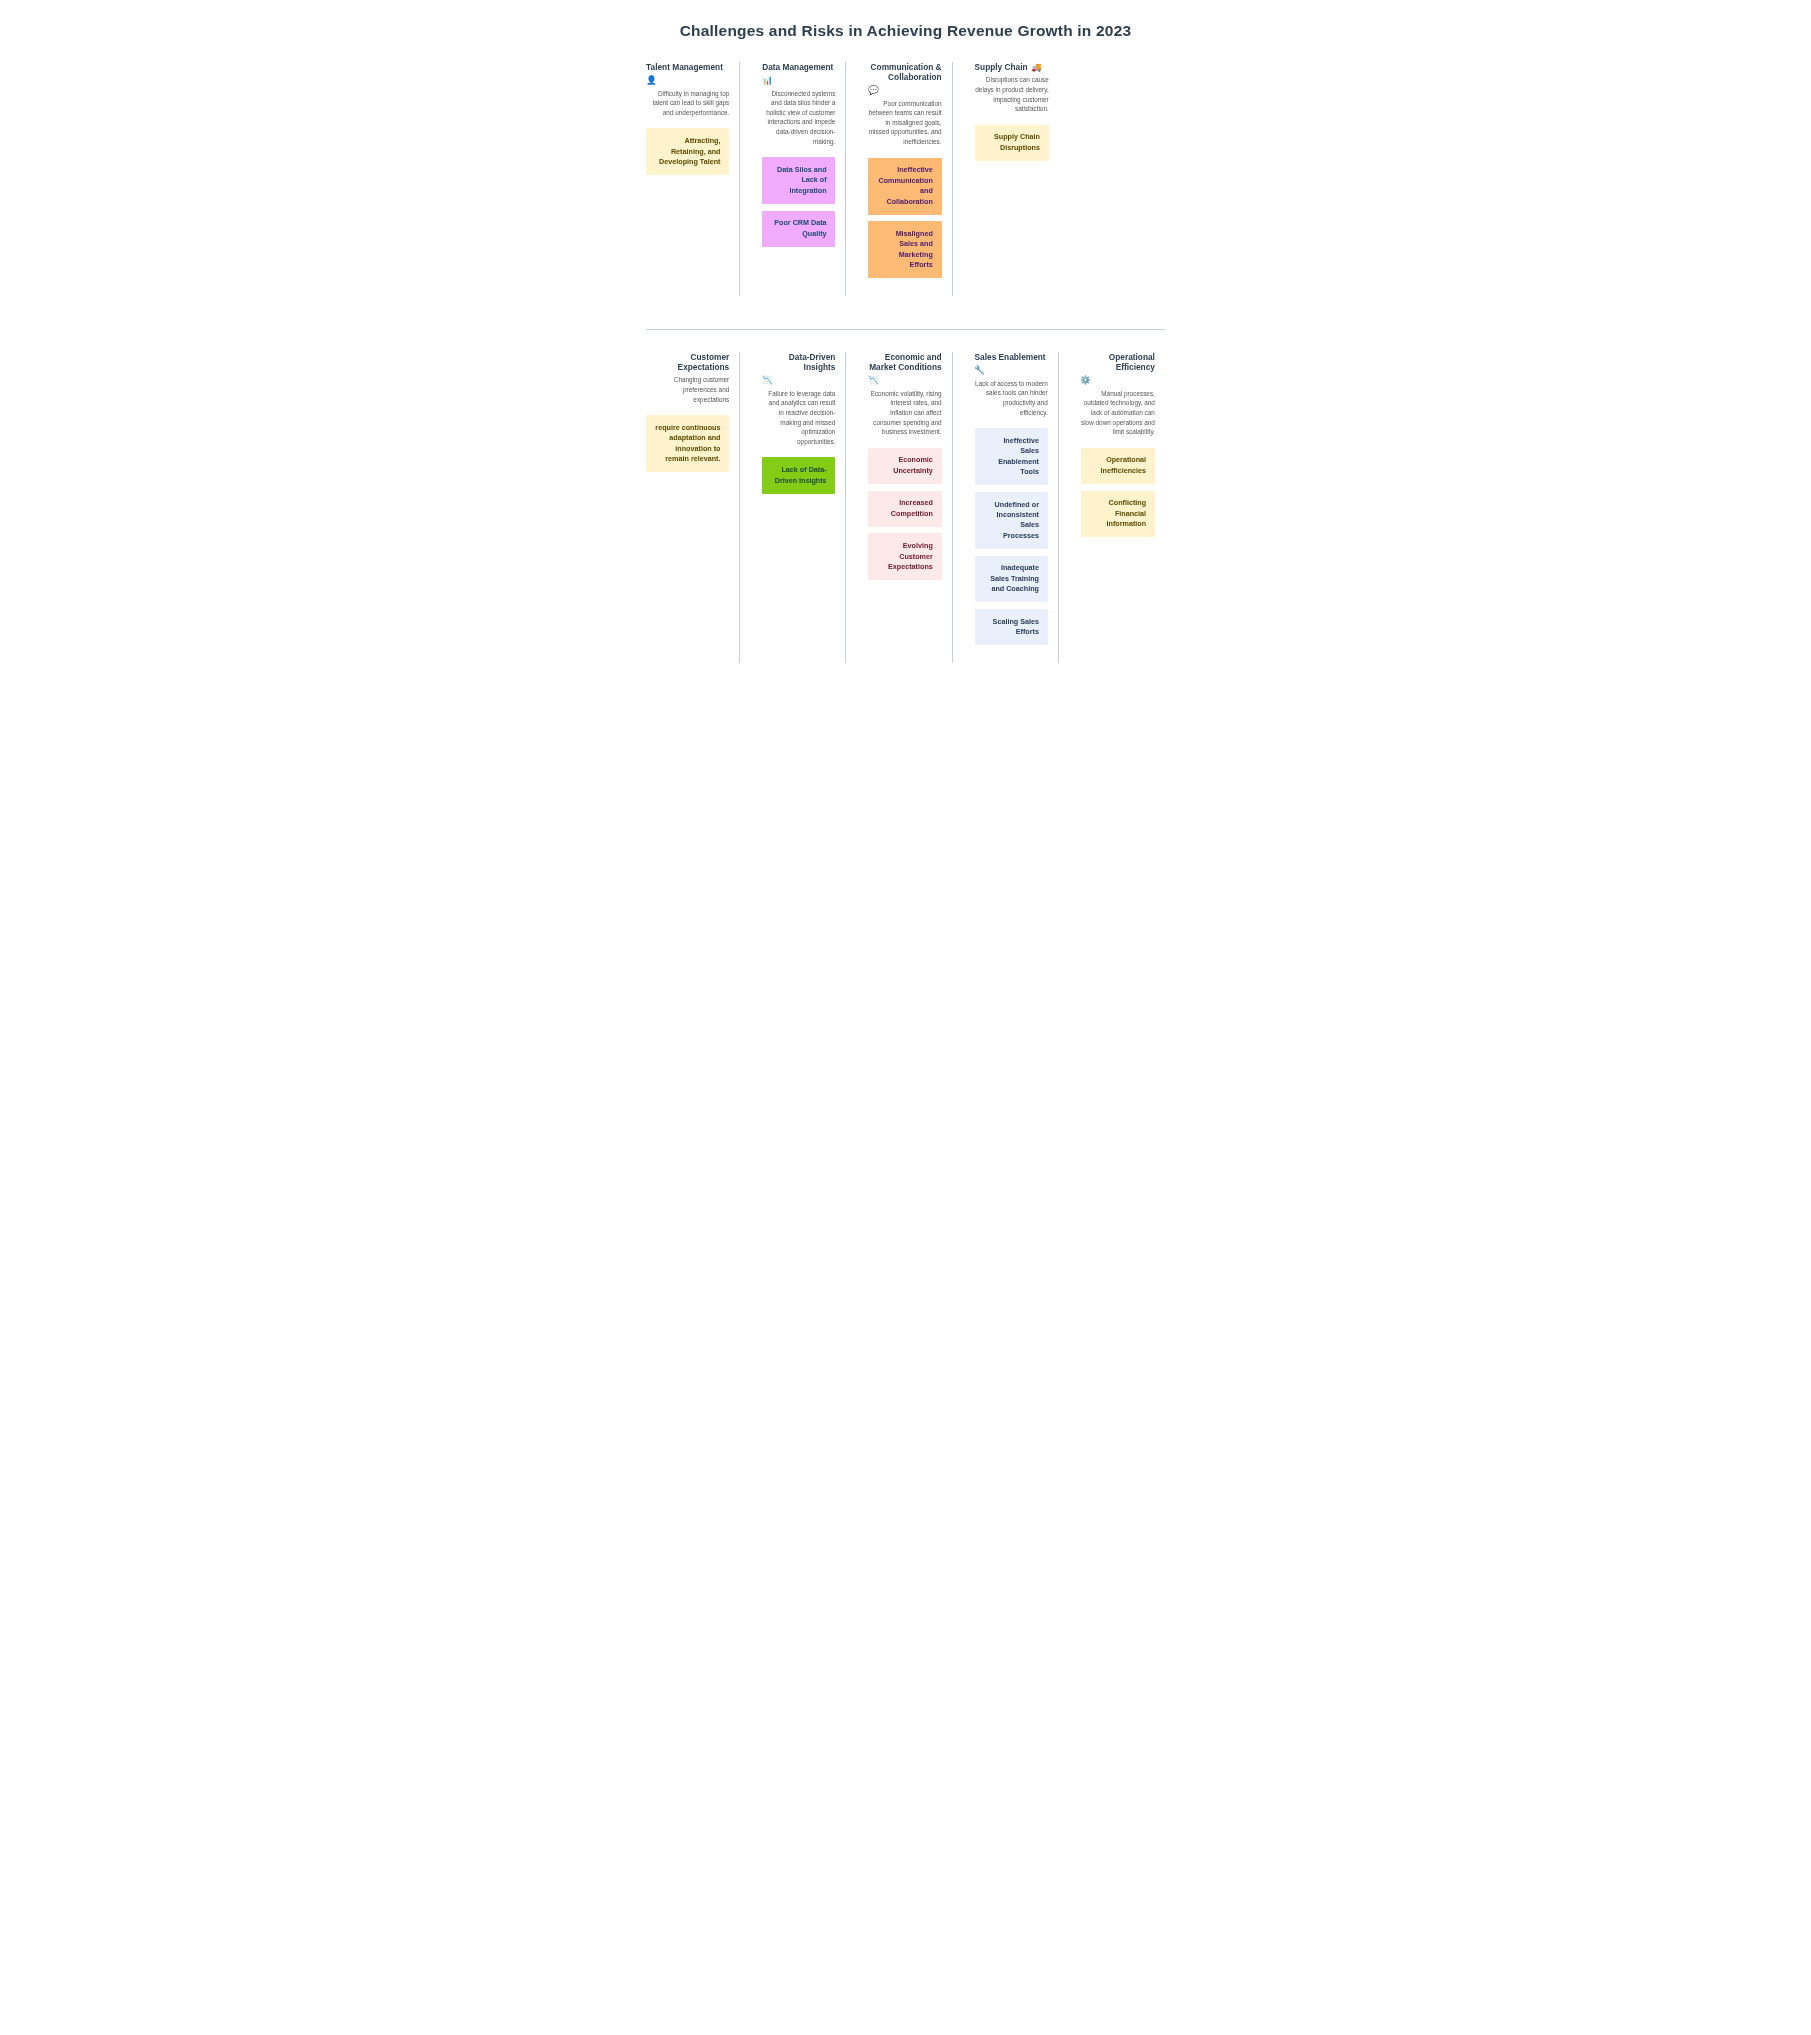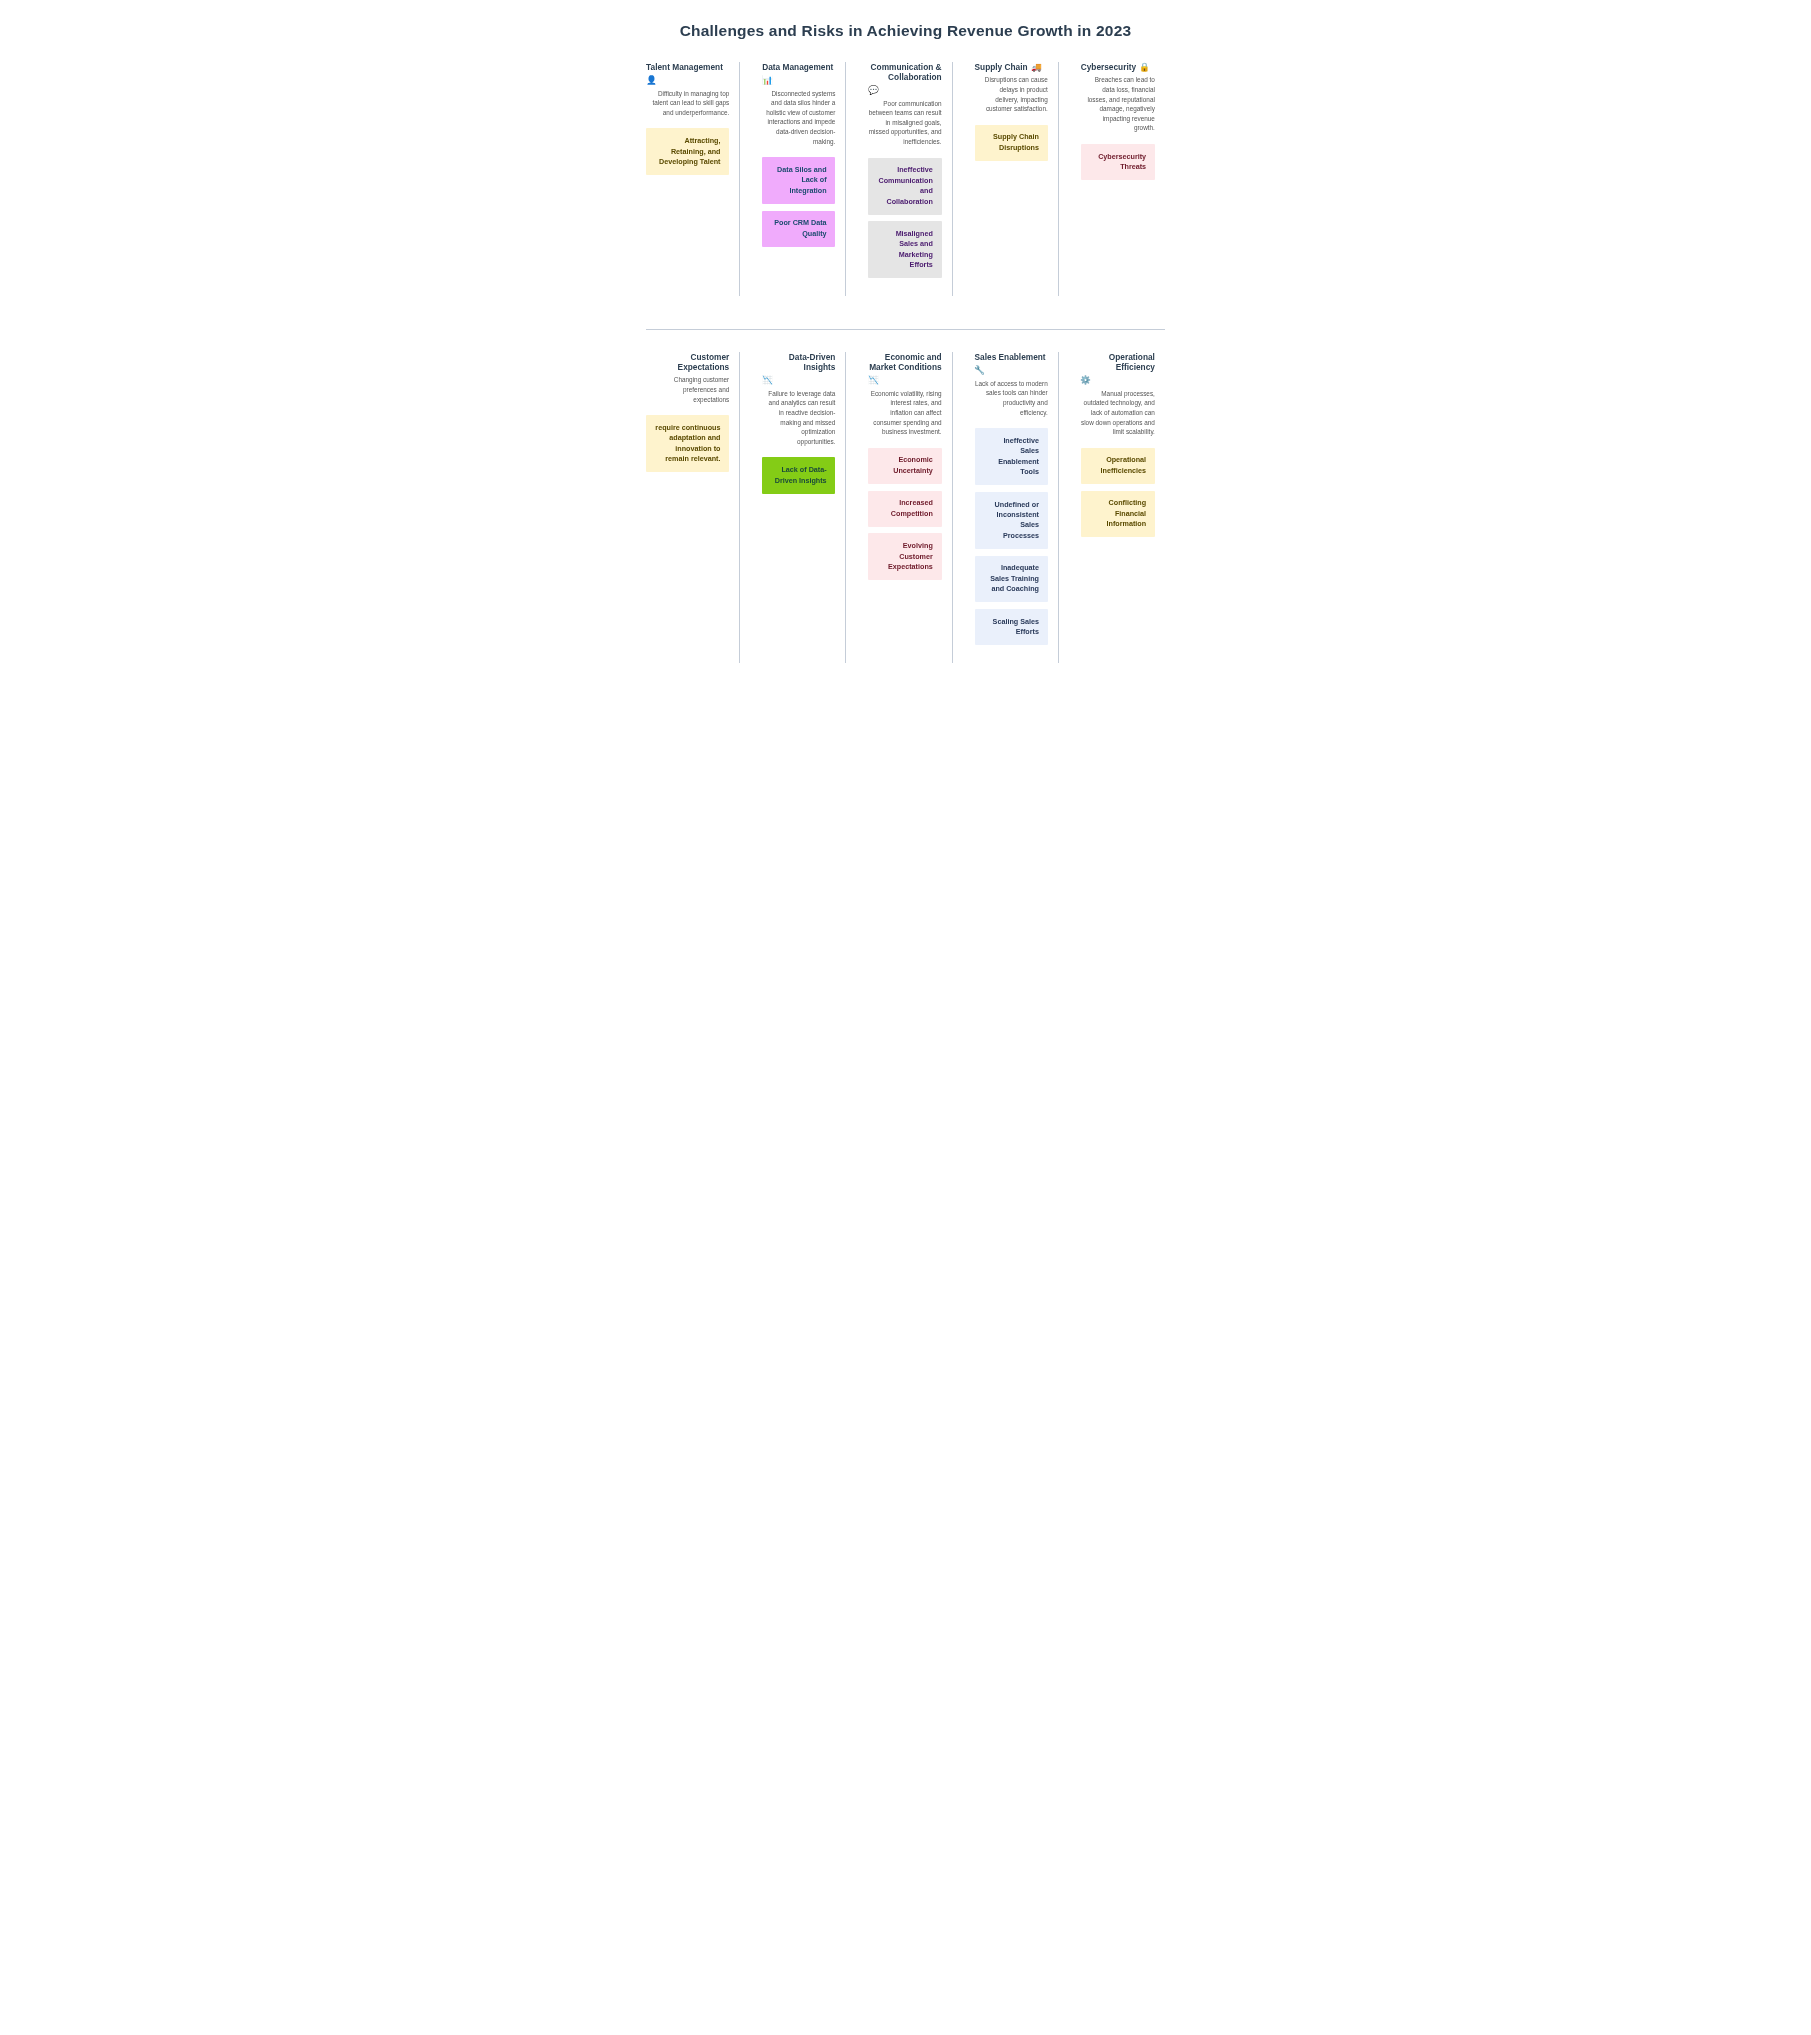--- a/index.html
+++ b/index.html
@@ -61,21 +61,21 @@
     .card {
       border-radius: 1px;
       padding: 7.7px 8.8px;
       margin-bottom: 6.6px;
       font-size: 7.2px;
       font-weight: 600;
       line-height: 1.45;
     }
     .card-yellow { background: #fef3cd; color: #5a4a00; }
     .card-blue   { background: #f0abfc; color: #1a4a6e; }
-    .card-purple { background: #e5e5e5; color: #4a1a6e; }
+    .card-purple { background: #fdba74; color: #4a1a6e; }
     .card-pink   { background: #fde8ea; color: #6e1a2a; }
     .card-teal   { background: #84cc16; color: #1a4a3a; }
     .card-gray   { background: #eaf0fb; color: #2a3a5a; }
     .divider-row {
       height: 1.1px;
       background: #c5cdd8;
       margin: 0 0 22px 0;
     }
   </style>
 </head>
@@ -107,27 +107,20 @@
         </div>
         <div class="card card-purple">Ineffective Communication and Collaboration</div>
         <div class="card card-purple">Misaligned Sales and Marketing Efforts</div>
       </div>
       <div class="column">
         <div class="col-header">
           <div class="col-title">Supply Chain<span class="icon">🚚</span></div>
           <div class="col-desc">Disruptions can cause delays in product delivery, impacting customer satisfaction.</div>
         </div>
         <div class="card card-yellow">Supply Chain Disruptions</div>
-      </div>
-      <div class="column">
-        <div class="col-header">
-          <div class="col-title">Cybersecurity<span class="icon">🔒</span></div>
-          <div class="col-desc">Breaches can lead to data loss, financial losses, and reputational damage, negatively impacting revenue growth.</div>
-        </div>
-        <div class="card card-pink">Cybersecurity Threats</div>
       </div>
     </div>
     <div class="divider-row"></div>
     <div class="section-grid">
       <div class="column">
         <div class="col-header">
           <div class="col-title">Customer Expectations</div>
           <div class="col-desc">Changing customer preferences and expectations</div>
         </div>
         <div class="card card-yellow">require continuous adaptation and innovation to remain relevant.</div>

